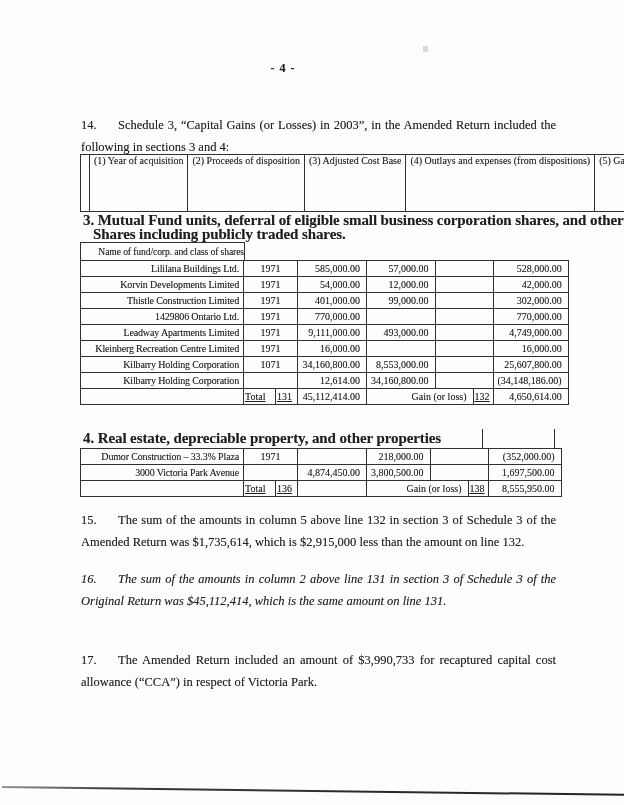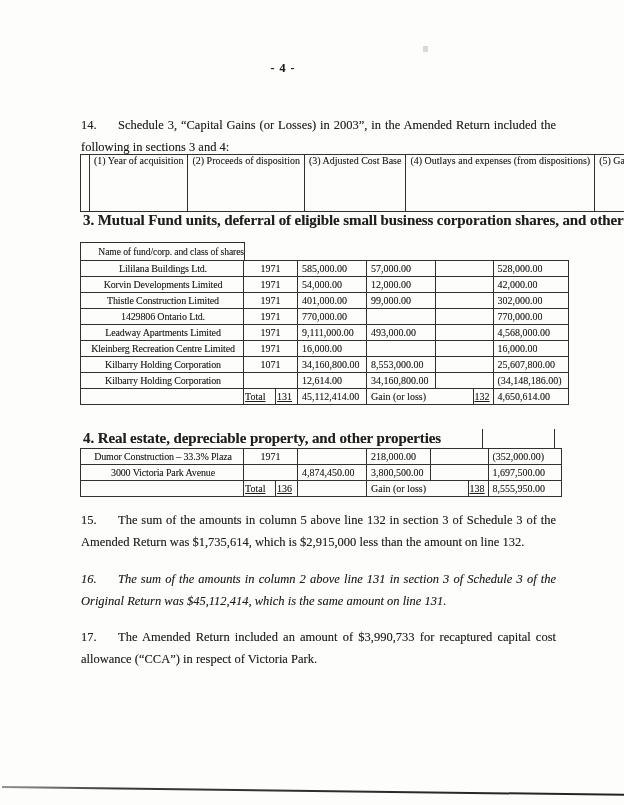--- a/index.html
+++ b/index.html
@@ -10,23 +10,23 @@
   }
   .abs{position:absolute;}
   .pagenum{top:61px;left:0;width:566px;text-align:center;font-size:12px;font-weight:bold;letter-spacing:1px;}
   .para{left:81px;width:475px;font-size:12.5px;line-height:22px;text-align:justify;}
   .para .pnum{display:inline-block;width:37px;}
   
   table.doc{border-collapse:collapse;table-layout:fixed;}
   table.doc td{border:1px solid #30302e;padding:0 4px;overflow:hidden;white-space:nowrap;font-size:10px;}
   .hdrtable td{vertical-align:top;text-align:center;white-space:pre-line;line-height:11px;padding-top:2px;height:56px;font-size:10px;}
   .datatable td{height:15px;}
-  .c-name{text-align:center;padding-left:6px !important;letter-spacing:-.15px;}
+  .c-name{text-align:right;padding-left:6px !important;letter-spacing:-.15px;}
   .c-year{text-align:center;}
-  .c-num{text-align:left;padding-right:6px !important;margin-top:42px;}
+  .c-num{text-align:right;padding-right:6px !important;margin-top:42px;}
   .c-center{text-align:left;padding:0 1px !important;text-decoration:underline;}
   .namebox{
     left:80px;top:242px;width:157px;height:17px;border:1px solid #30302e;
     font-size:9.6px;line-height:17px;padding-left:6px;letter-spacing:-.1px;white-space:nowrap;overflow:hidden;text-align:right;
   }
   .secheading{font-weight:bold;font-size:15px;line-height:13.5px;letter-spacing:-.1px;}
   .gaincolbox{left:482px;top:429px;width:71px;height:19px;border-left:1px solid #30302e;border-right:1px solid #30302e;}
   .scanline{left:2px;top:786px;width:630px;height:2px;
     background:linear-gradient(to right,rgba(60,60,58,.55),#3a3a38 18%,#2c2c2a 55%,#232322 100%);
     transform:rotate(.72deg);transform-origin:left center;}
@@ -74,20 +74,21 @@
 loss)
 (column 2
 minus columns
 3 and 4)</td>
     </tr>
   </tbody>
     </table>
 
   <div class="abs secheading" style="top:214px;left:83px;">
     <div>3. Mutual Fund units, deferral of eligible small business corporation shares, and other</div>
+    <div style="margin-left:10px;">Shares including publicly traded shares.</div>
   </div>
 
   <div class="abs namebox">Name of fund/corp. and class of shares</div>
 
   <table class="doc datatable abs" style="top:260px;left:80px;">
     <colgroup>
       <col style="width:163px">
         <col style="width:32px">
         <col style="width:22px">
         <col style="width:69px">
@@ -128,21 +129,21 @@
       <td class="c-num"></td>
       <td colspan="2"></td>
       <td class="c-num">770,000.00</td>
     </tr>
     <tr>
       <td class="c-name">Leadway Apartments Limited</td>
       <td class="c-year" colspan="2">1971</td>
       <td class="c-num">9,111,000.00</td>
       <td class="c-num">493,000.00</td>
       <td colspan="2"></td>
-      <td class="c-num">4,568,000.00</td>
+      <td class="c-num">4,749,000.00</td>
     </tr>
     <tr>
       <td class="c-name">Kleinberg Recreation Centre Limited</td>
       <td class="c-year" colspan="2">1971</td>
       <td class="c-num">16,000.00</td>
       <td class="c-num"></td>
       <td colspan="2"></td>
       <td class="c-num">16,000.00</td>
     </tr>
     <tr>
@@ -216,19 +217,19 @@
     </tr>
   </tbody>
     </table>
 
   <div class="abs para" style="top:509px;">
     <span class="pnum">15.</span><span>The sum of the amounts in column 5 above line 132 in section 3 of Schedule 3 of the Amended Return was $1,735,614, which is $2,915,000 less than the amount on line 132.</span>
   </div>
   <div class="abs para" style="top:568px;font-style:italic;">
     <span class="pnum">16.</span><span>The sum of the amounts in column 2 above line 131 in section 3 of Schedule 3 of the Original Return was $45,112,414, which is the same amount on line 131.</span>
   </div>
-  <div class="abs para" style="top:626px;">
+  <div class="abs para" style="top:649px;">
     <span class="pnum">17.</span><span>The Amended Return included an amount of $3,990,733 for recaptured capital cost allowance (“CCA”) in respect of Victoria Park.</span>
   </div>
 
   <div class="abs scanline"></div>
 
 </div>
 
 </body></html>

